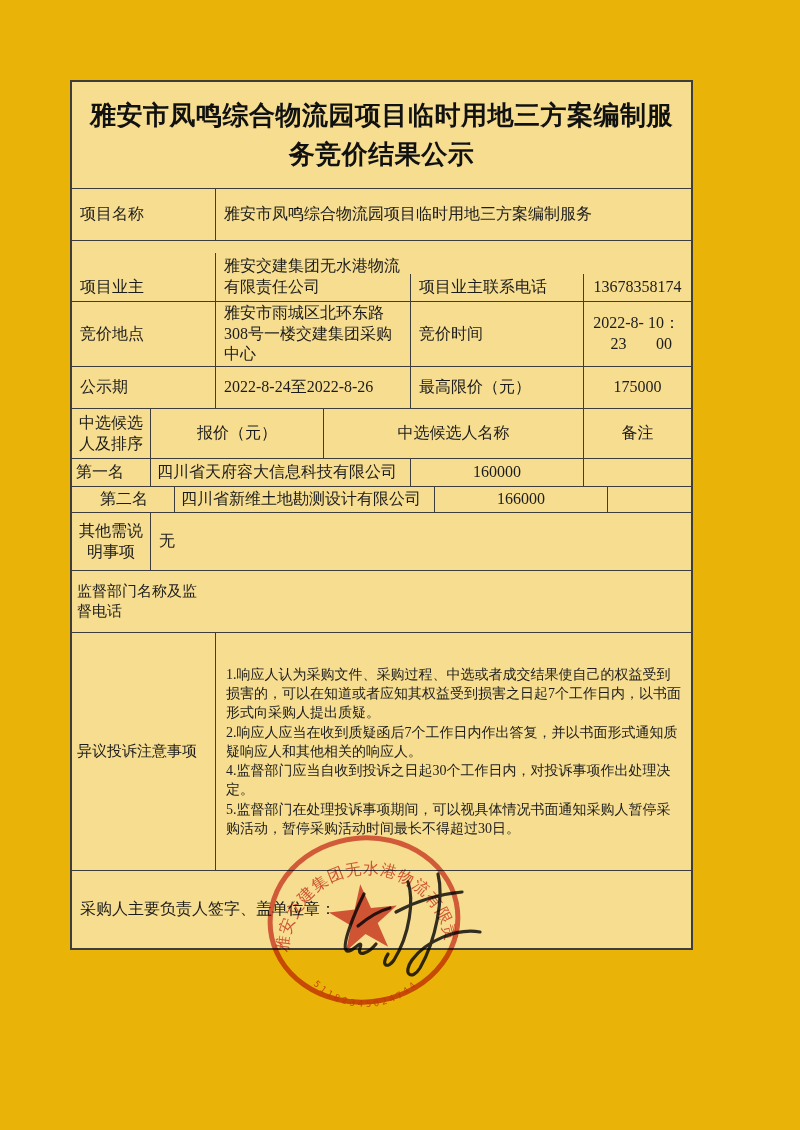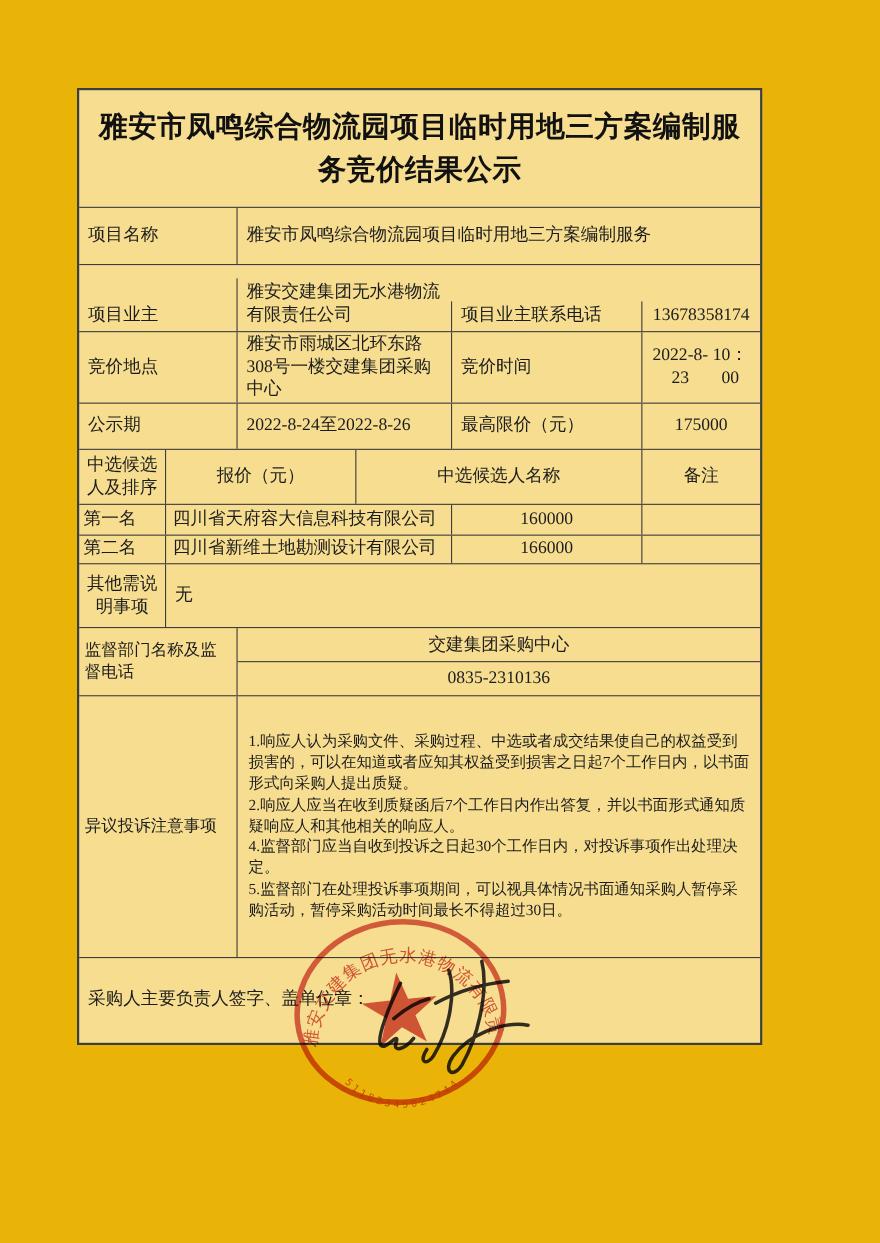--- a/index.html
+++ b/index.html
@@ -36,21 +36,21 @@
   .merged{flex:1;}
   .center{justify-content:center;text-align:center;}
   .title-row{height:106px;}
   .title-cell{
     width:100%;display:flex;align-items:center;justify-content:center;
     text-align:center;font-family:"Liberation Sans","DejaVu Sans",sans-serif;
     font-weight:700;font-size:26px;line-height:1.5;letter-spacing:.5px;
     padding:0 14px;box-sizing:border-box;color:#111;
   }
   .h52{height:52px;} .h61{height:61px;align-items:flex-end;} .h65{height:65px;} .h42{height:42px;}
-  .h50{height:50px;} .h28{height:28px;} .h26{height:26px;} .h58{height:58px;}
+  .h50{height:50px;} .h28{height:28px;} .h26{height:26px;padding-left:24px;} .h58{height:58px;}
   .h62{height:62px;} .h238{height:238px;} .h78{height:78px;}
   .stack{flex:1;display:flex;flex-direction:column;padding:0;}
   .sub{
     flex:1;display:flex;align-items:center;justify-content:center;
     font-size:16px;box-sizing:border-box;
   }
   .sub + .sub{border-top:1px solid #3d3d3d;}
   .notice{
     flex:1;display:flex;flex-direction:column;justify-content:center;
     font-size:14px;line-height:1.38;padding:8px 10px;box-sizing:border-box;
@@ -130,24 +130,20 @@
       <div class="c w-col4 center" style="padding:2px;"></div>
     </div>
 
     <div class="row h58">
       <div class="c w-rank center" style="padding:2px 4px;">其他需说明事项</div>
       <div class="c merged">无</div>
     </div>
 
     <div class="row h62">
       <div class="c w-label" style="font-size:15px;padding:3px 5px;">监督部门名称及监督电话</div>
-      <div class="stack" style="border-left:1px solid #3d3d3d;">
-        <div class="sub">交建集团采购中心</div>
-        <div class="sub">0835-2310136</div>
-      </div>
     </div>
 
     <div class="row h238">
       <div class="c w-label" style="border-left:none;font-size:15px;padding:3px 5px;">异议投诉注意事项</div>
       <div class="notice">
         <div>1.响应人认为采购文件、采购过程、中选或者成交结果使自己的权益受到损害的，可以在知道或者应知其权益受到损害之日起7个工作日内，以书面形式向采购人提出质疑。</div>
         <div>2.响应人应当在收到质疑函后7个工作日内作出答复，并以书面形式通知质疑响应人和其他相关的响应人。</div>
         <div>4.监督部门应当自收到投诉之日起30个工作日内，对投诉事项作出处理决定。</div>
         <div>5.监督部门在处理投诉事项期间，可以视具体情况书面通知采购人暂停采购活动，暂停采购活动时间最长不得超过30日。</div>
       </div>

